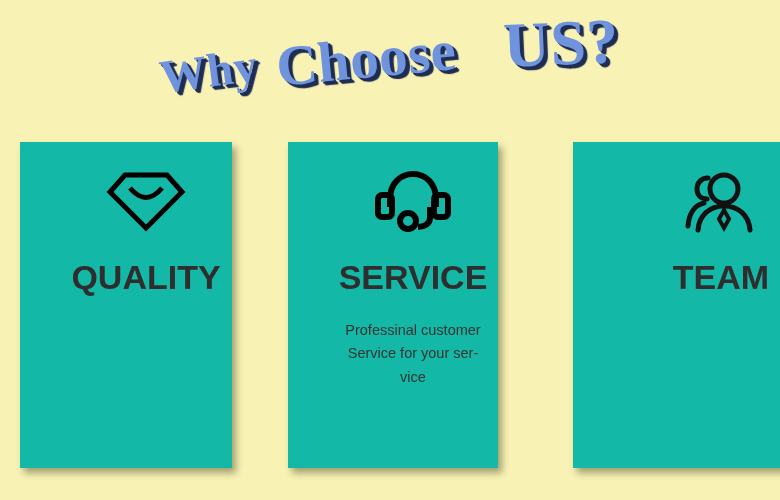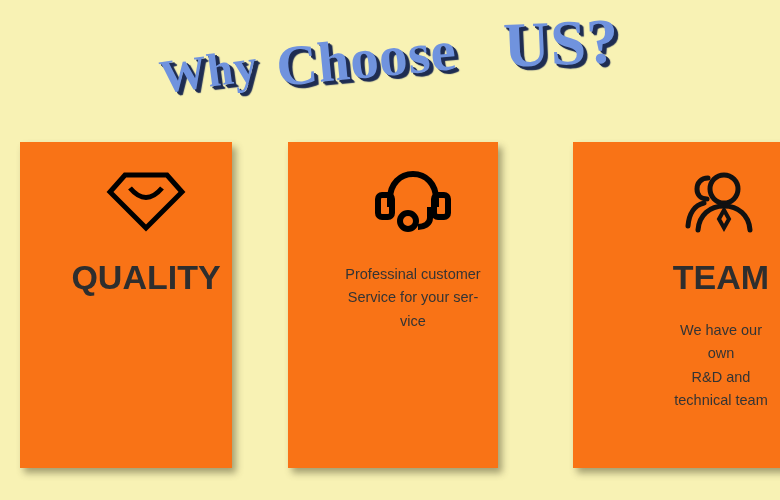--- a/index.html
+++ b/index.html
@@ -62,21 +62,21 @@
     font-size: 64px;
     transform: rotate(-2.5deg);
     transform-origin: left bottom;
   }
 
   
   .card {
     position: absolute;
     top: 142px;
     height: 326px;
-    background: #f97316;
+    background: #14b8a6;
     box-shadow: 4px 5px 7px rgba(60, 58, 30, 0.45);
     box-sizing: border-box;
     display: flex;
     flex-direction: column;
     align-items: center;
     padding-left: 40px;
   }
   #card-quality { left: 20px;  width: 212px; }
   #card-service { left: 288px; width: 210px; }
   #card-team    { left: 553px; width: 256px; margin-left: 20px; }
@@ -133,35 +133,32 @@
   <div class="card" id="card-service">
     <div class="card-icon">
       <svg width="78" height="66" viewBox="0 0 78 66" aria-hidden="true">
         <path d="M16 38 V30 C16 15 26 5 39 5 C52 5 62 15 62 30 V38" fill="none" stroke="#000000" stroke-width="6" stroke-linecap="butt"></path>
         <path d="M56 38 V49 C56 55 50 58 44 58" fill="none" stroke="#000000" stroke-width="6" stroke-linecap="butt"></path>
         <rect x="4" y="26" width="14" height="22" rx="4" fill="none" stroke="#000000" stroke-width="6"></rect>
         <rect x="60" y="26" width="14" height="22" rx="4" fill="none" stroke="#000000" stroke-width="6"></rect>
         <circle cx="34" cy="52" r="8" fill="none" stroke="#000000" stroke-width="6"></circle>
       </svg>
     </div>
+    <div class="card-title">SERVICE</div>
     <div class="card-body">Professinal customer
 Service for your ser-
 vice</div>
   </div>
 
   <div class="card" id="card-team">
     <div class="card-icon">
       <svg width="78" height="64" viewBox="0 0 78 64" aria-hidden="true">
         <path d="M26 8 C19 8 15 13 15 19 C15 25 19 29 25 29" fill="none" stroke="#111111" stroke-width="5" stroke-linecap="round"></path>
         <path d="M22 33 C13 35 7 43 6 56" fill="none" stroke="#111111" stroke-width="5" stroke-linecap="round"></path>
         <circle cx="42" cy="19" r="14" fill="none" stroke="#111111" stroke-width="5"></circle>
         <path d="M16 60 C17 45 28 36 42 36 C56 36 67 45 68 60" fill="none" stroke="#111111" stroke-width="5" stroke-linecap="round"></path>
         <path d="M42 40 L47 49 L42 58 L37 49 Z" fill="none" stroke="#111111" stroke-width="4" stroke-linejoin="miter"></path>
       </svg>
     </div>
     <div class="card-title">TEAM</div>
-    <div class="card-body">We have our
-own
-R&amp;D and
-technical team</div>
   </div>
 
 </div>
 
 </body></html>

